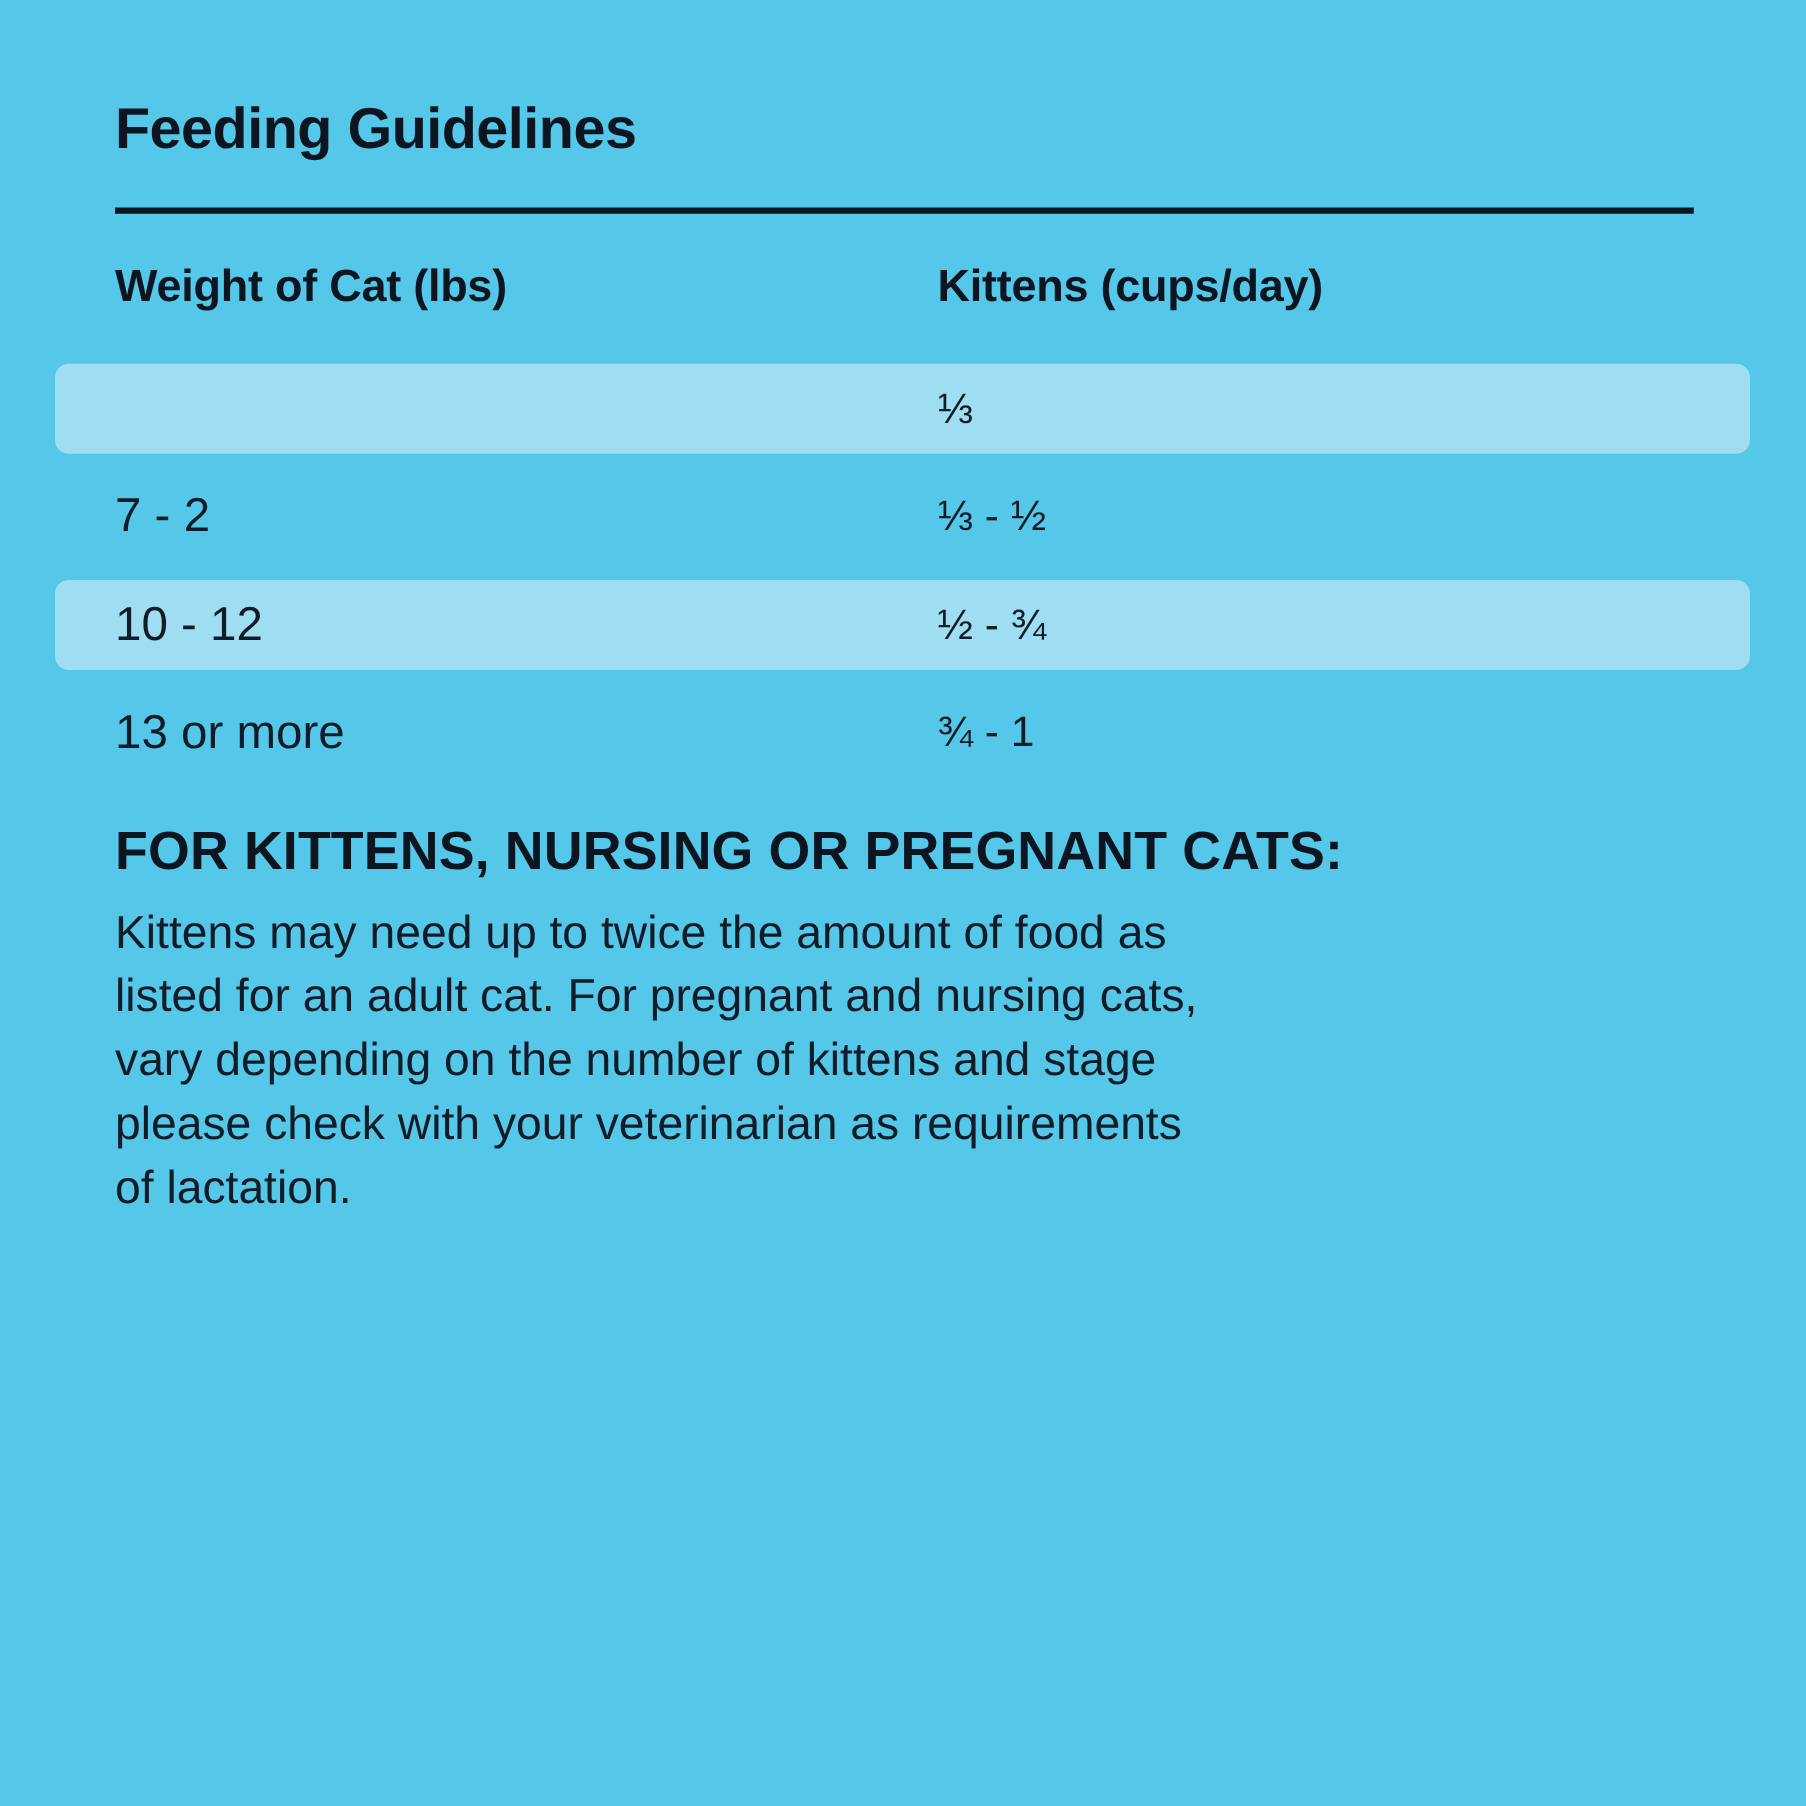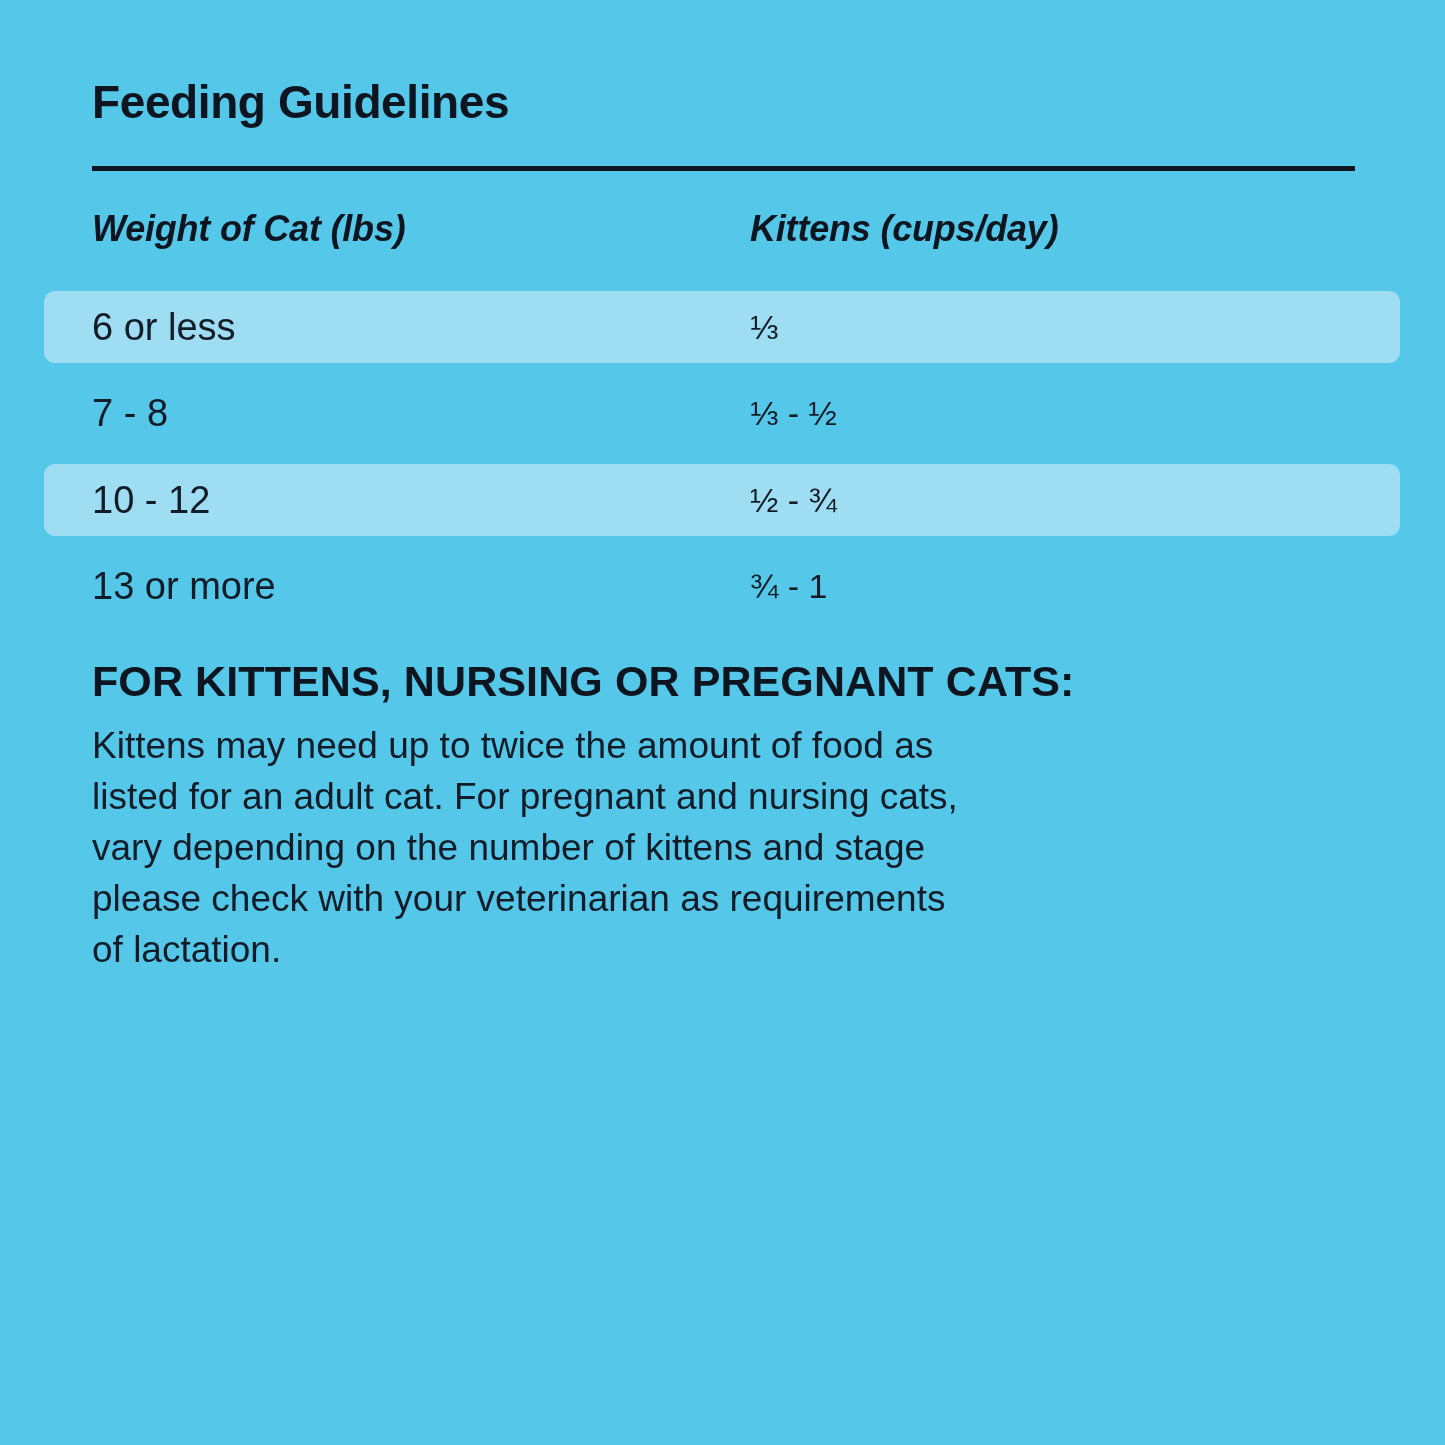--- a/index.html
+++ b/index.html
@@ -51,21 +51,20 @@
     top: 0;
     width: 1445px;
   }
 
   .thead {
     position: absolute;
     left: 0;
     top: 208px;
     width: 1156px;
     height: 62px;
-    font-style: italic;
   }
 
   .th {
     position: absolute;
     top: 0;
     font-size: 36px;
     font-weight: 700;
     letter-spacing: -0.2px;
     color: #0d1620;
     white-space: nowrap;
@@ -144,26 +143,25 @@
 
   <div class="table">
 
     <div class="thead">
       <div class="th col1">Weight of Cat (lbs)</div>
       <div class="th col2">Kittens (cups/day)</div>
     </div>
 
     <div class="row r1">
       <div class="row-stripe"></div>
-      <div class="cell col1">6 or less</div>
       <div class="cell col2">⅓</div>
     </div>
 
     <div class="row r2">
-      <div class="cell col1">7 - 8</div>
+      <div class="cell col1">7 - 2</div>
       <div class="cell col2">⅓ - ½</div>
     </div>
 
     <div class="row r3">
       <div class="row-stripe"></div>
       <div class="cell col1">10 - 12</div>
       <div class="cell col2">½ - ¾</div>
     </div>
 
     <div class="row r4">

